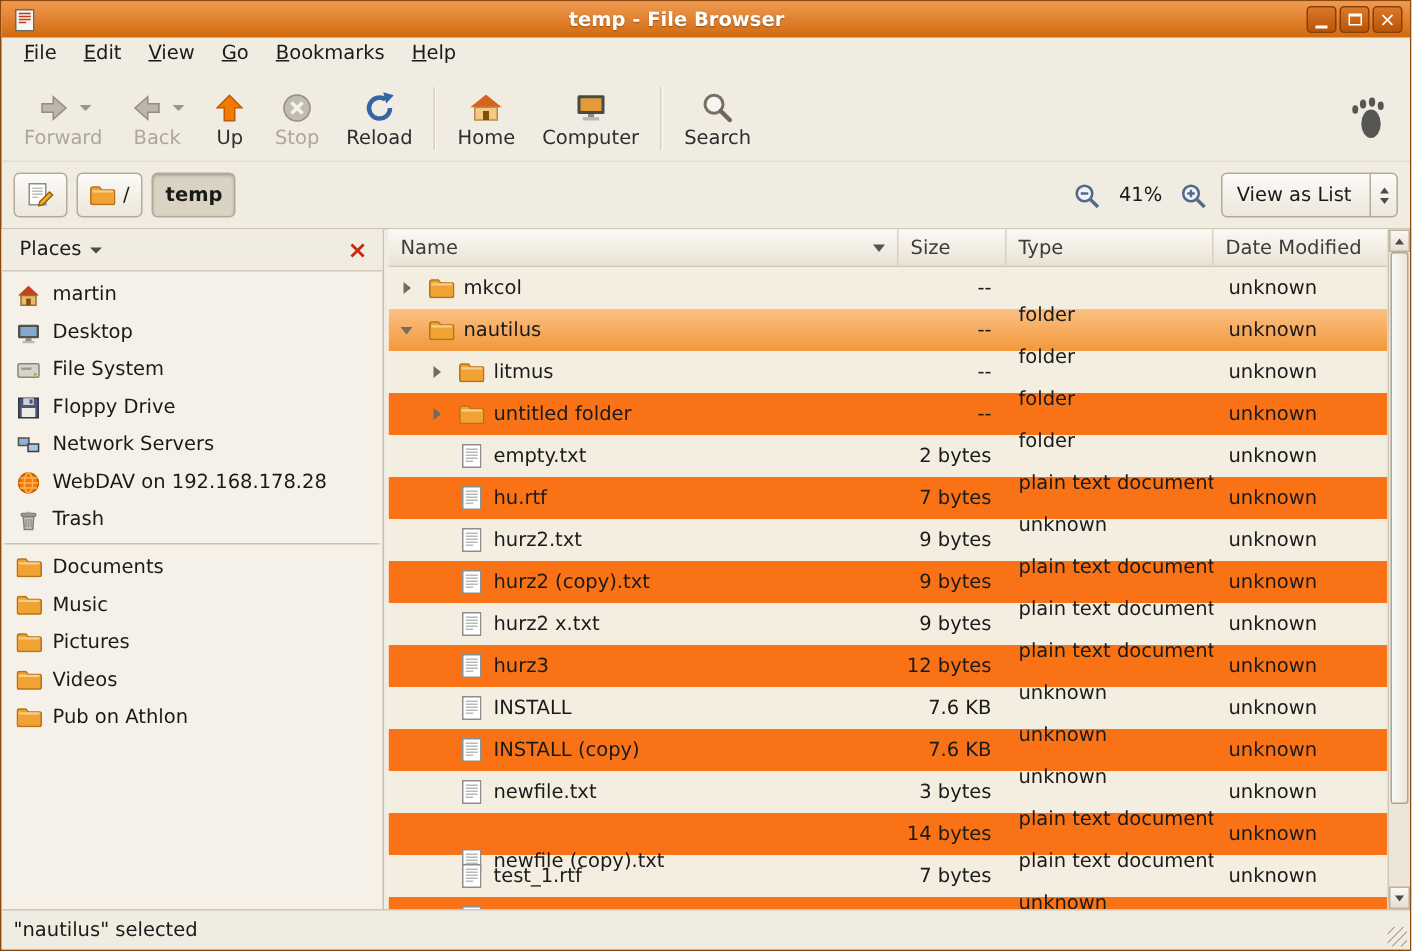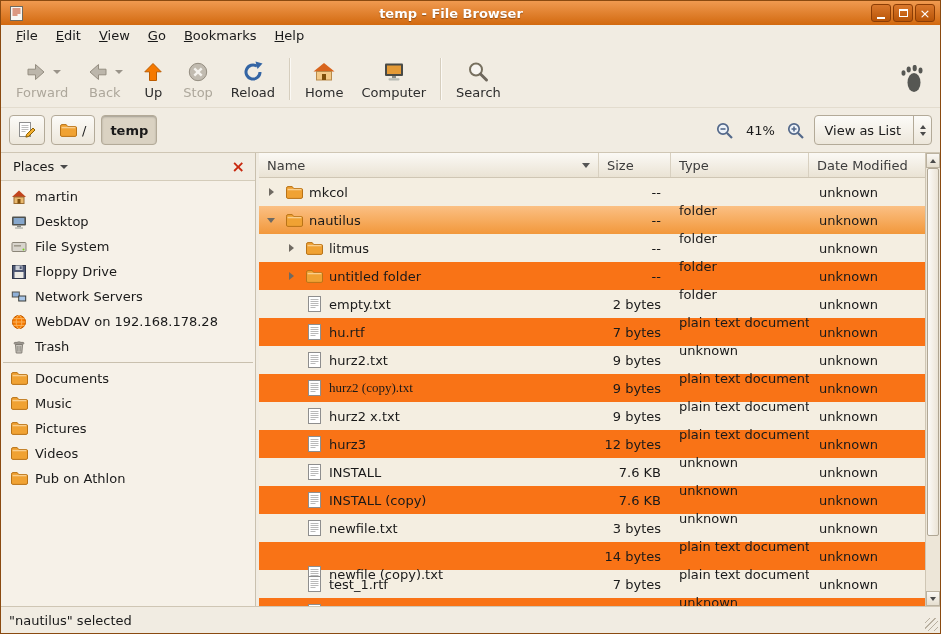--- a/index.html
+++ b/index.html
@@ -512,21 +512,21 @@
                     <path d="M2.5 3.5h8M2.5 5.5h8M2.5 7.5h8M2.5 9.5h8M2.5 11.5h5" stroke="#B9B9B9" fill="none"></path>
                   </svg>
                 </span>
                 <span class="fname">hurz2.txt</span>
               </div>
               <div class="cell c1">9 bytes</div>
               <div class="cell c2">plain text document</div>
               <div class="cell c3">unknown</div>
             </div>
             <div class="row">
-              <div class="cell c0" style="padding-left: 26px; font-family: Liberation Serif, serif;">
+              <div class="cell c0" style="padding-left: 26px;">
                 <span class="expander none"></span>
                 <span class="icon">
                   <svg width="13" height="16" viewBox="0 0 13 16">
                     <rect x="0.5" y="0.5" width="12" height="15" fill="#FFFFFF" stroke="#8E8E8E"></rect>
                     <path d="M2.5 3.5h8M2.5 5.5h8M2.5 7.5h8M2.5 9.5h8M2.5 11.5h5" stroke="#B9B9B9" fill="none"></path>
                   </svg>
                 </span>
                 <span class="fname">hurz2 (copy).txt</span>
               </div>
               <div class="cell c1">9 bytes</div>

